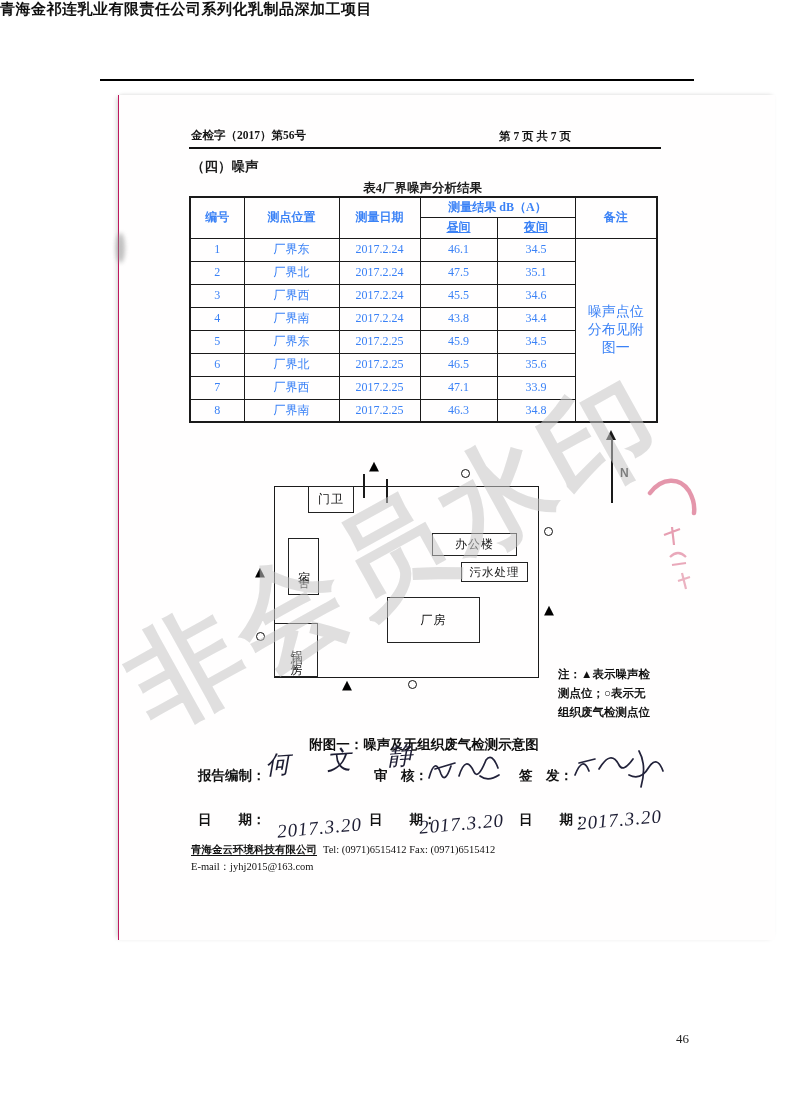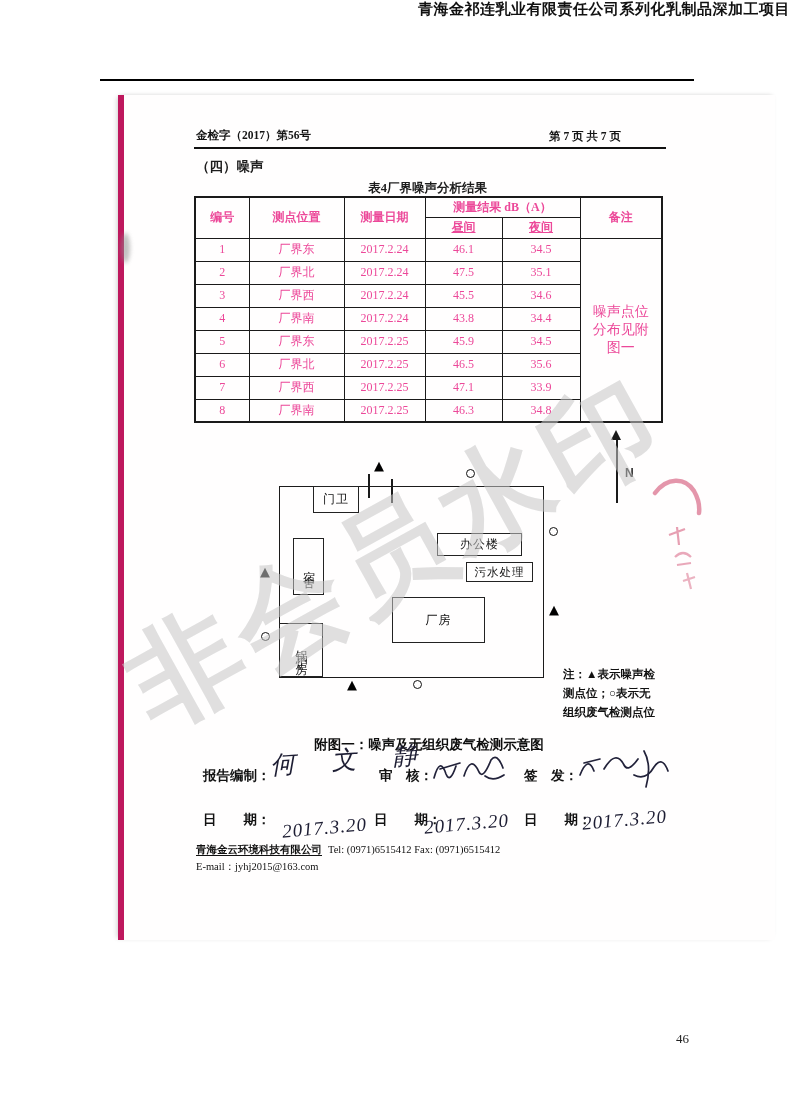--- a/index.html
+++ b/index.html
@@ -1,39 +1,39 @@
 <!DOCTYPE html>
 <html><head>
 <meta charset="utf-8">
 <style>
   * { margin:0; padding:0; box-sizing:border-box; }
   html,body { width:790px; height:1118px; background:#ffffff; overflow:hidden;
     font-family:"Liberation Serif","DejaVu Serif",serif; color:#1c1c1c; }
   .abs { position:absolute; }
 
   
-  .doc-title { left:0; top:52; width:790px; text-align:right; font-size:15px; font-weight:bold; letter-spacing:.5px; color:#111; }
+  .doc-title { left:0; top:52; width:790px; text-align:left; font-size:15px; font-weight:bold; letter-spacing:.5px; color:#111; }
   .title-rule { left:100px; top:79px; width:594px; border-top:2px solid #000; }
   .page-number { left:676px; top:1031px; font-size:13px; color:#222; }
 
   
   .scan { left:118px; top:95px; width:657px; height:845px; background:#fffefe;
     box-shadow:-3px 0 5px -2px rgba(0,0,0,.18), 0 -2px 4px -2px rgba(0,0,0,.10);
-    border-left:6px solid #be185d; }
+    border-left:1px solid #be185d; }
   .smudge { left:-3px; top:138px; width:9px; height:30px; background:#8d8d8d; border-radius:50%; filter:blur(2px); opacity:.55; }
 
   .doc-header-left { left:72px; top:33px; font-size:11.5px; font-weight:bold; color:#151515; }
-  .doc-header-right { left:380px; top:34px; width:162px; text-align:center; font-size:11.5px; font-weight:bold; color:#151515; }
+  .doc-header-right { left:380px; top:34px; width:162px; text-align:left; font-size:11.5px; font-weight:bold; color:#151515; }
   .header-rule { left:70px; top:52px; width:472px; border-top:2px solid #111; }
 
   .section-heading { left:72px; top:63px; font-size:13.5px; font-weight:bold; }
   .table-title { left:70px; top:85px; width:467px; text-align:center; font-size:12.5px; font-weight:bold; }
 
   table.noise-table { position:absolute; left:70px; top:101px; width:467px;
-    border-collapse:collapse; table-layout:fixed; font-size:12px; color:#ec4899; }
+    border-collapse:collapse; table-layout:fixed; font-size:12px; color:#3b82f6; }
   .noise-table th, .noise-table td { border:1px solid #1a1a1a; text-align:center; vertical-align:middle; padding:0 2px; }
   .noise-table { border:2px solid #1a1a1a; }
   .noise-table thead tr:nth-child(1) th { height:20px; }
   .noise-table thead tr:nth-child(2) th { height:21px;text-decoration:underline; }
   .noise-table th { font-weight:bold; font-size:12px; }
   .noise-table tbody tr { height:23px; }
   .noise-table td.remark { font-size:14px; line-height:18px; padding:0 9px; }
 
   
   .boundary { left:155px; top:391px; width:265px; height:192px; border:1.5px solid #1b1b1b; }

